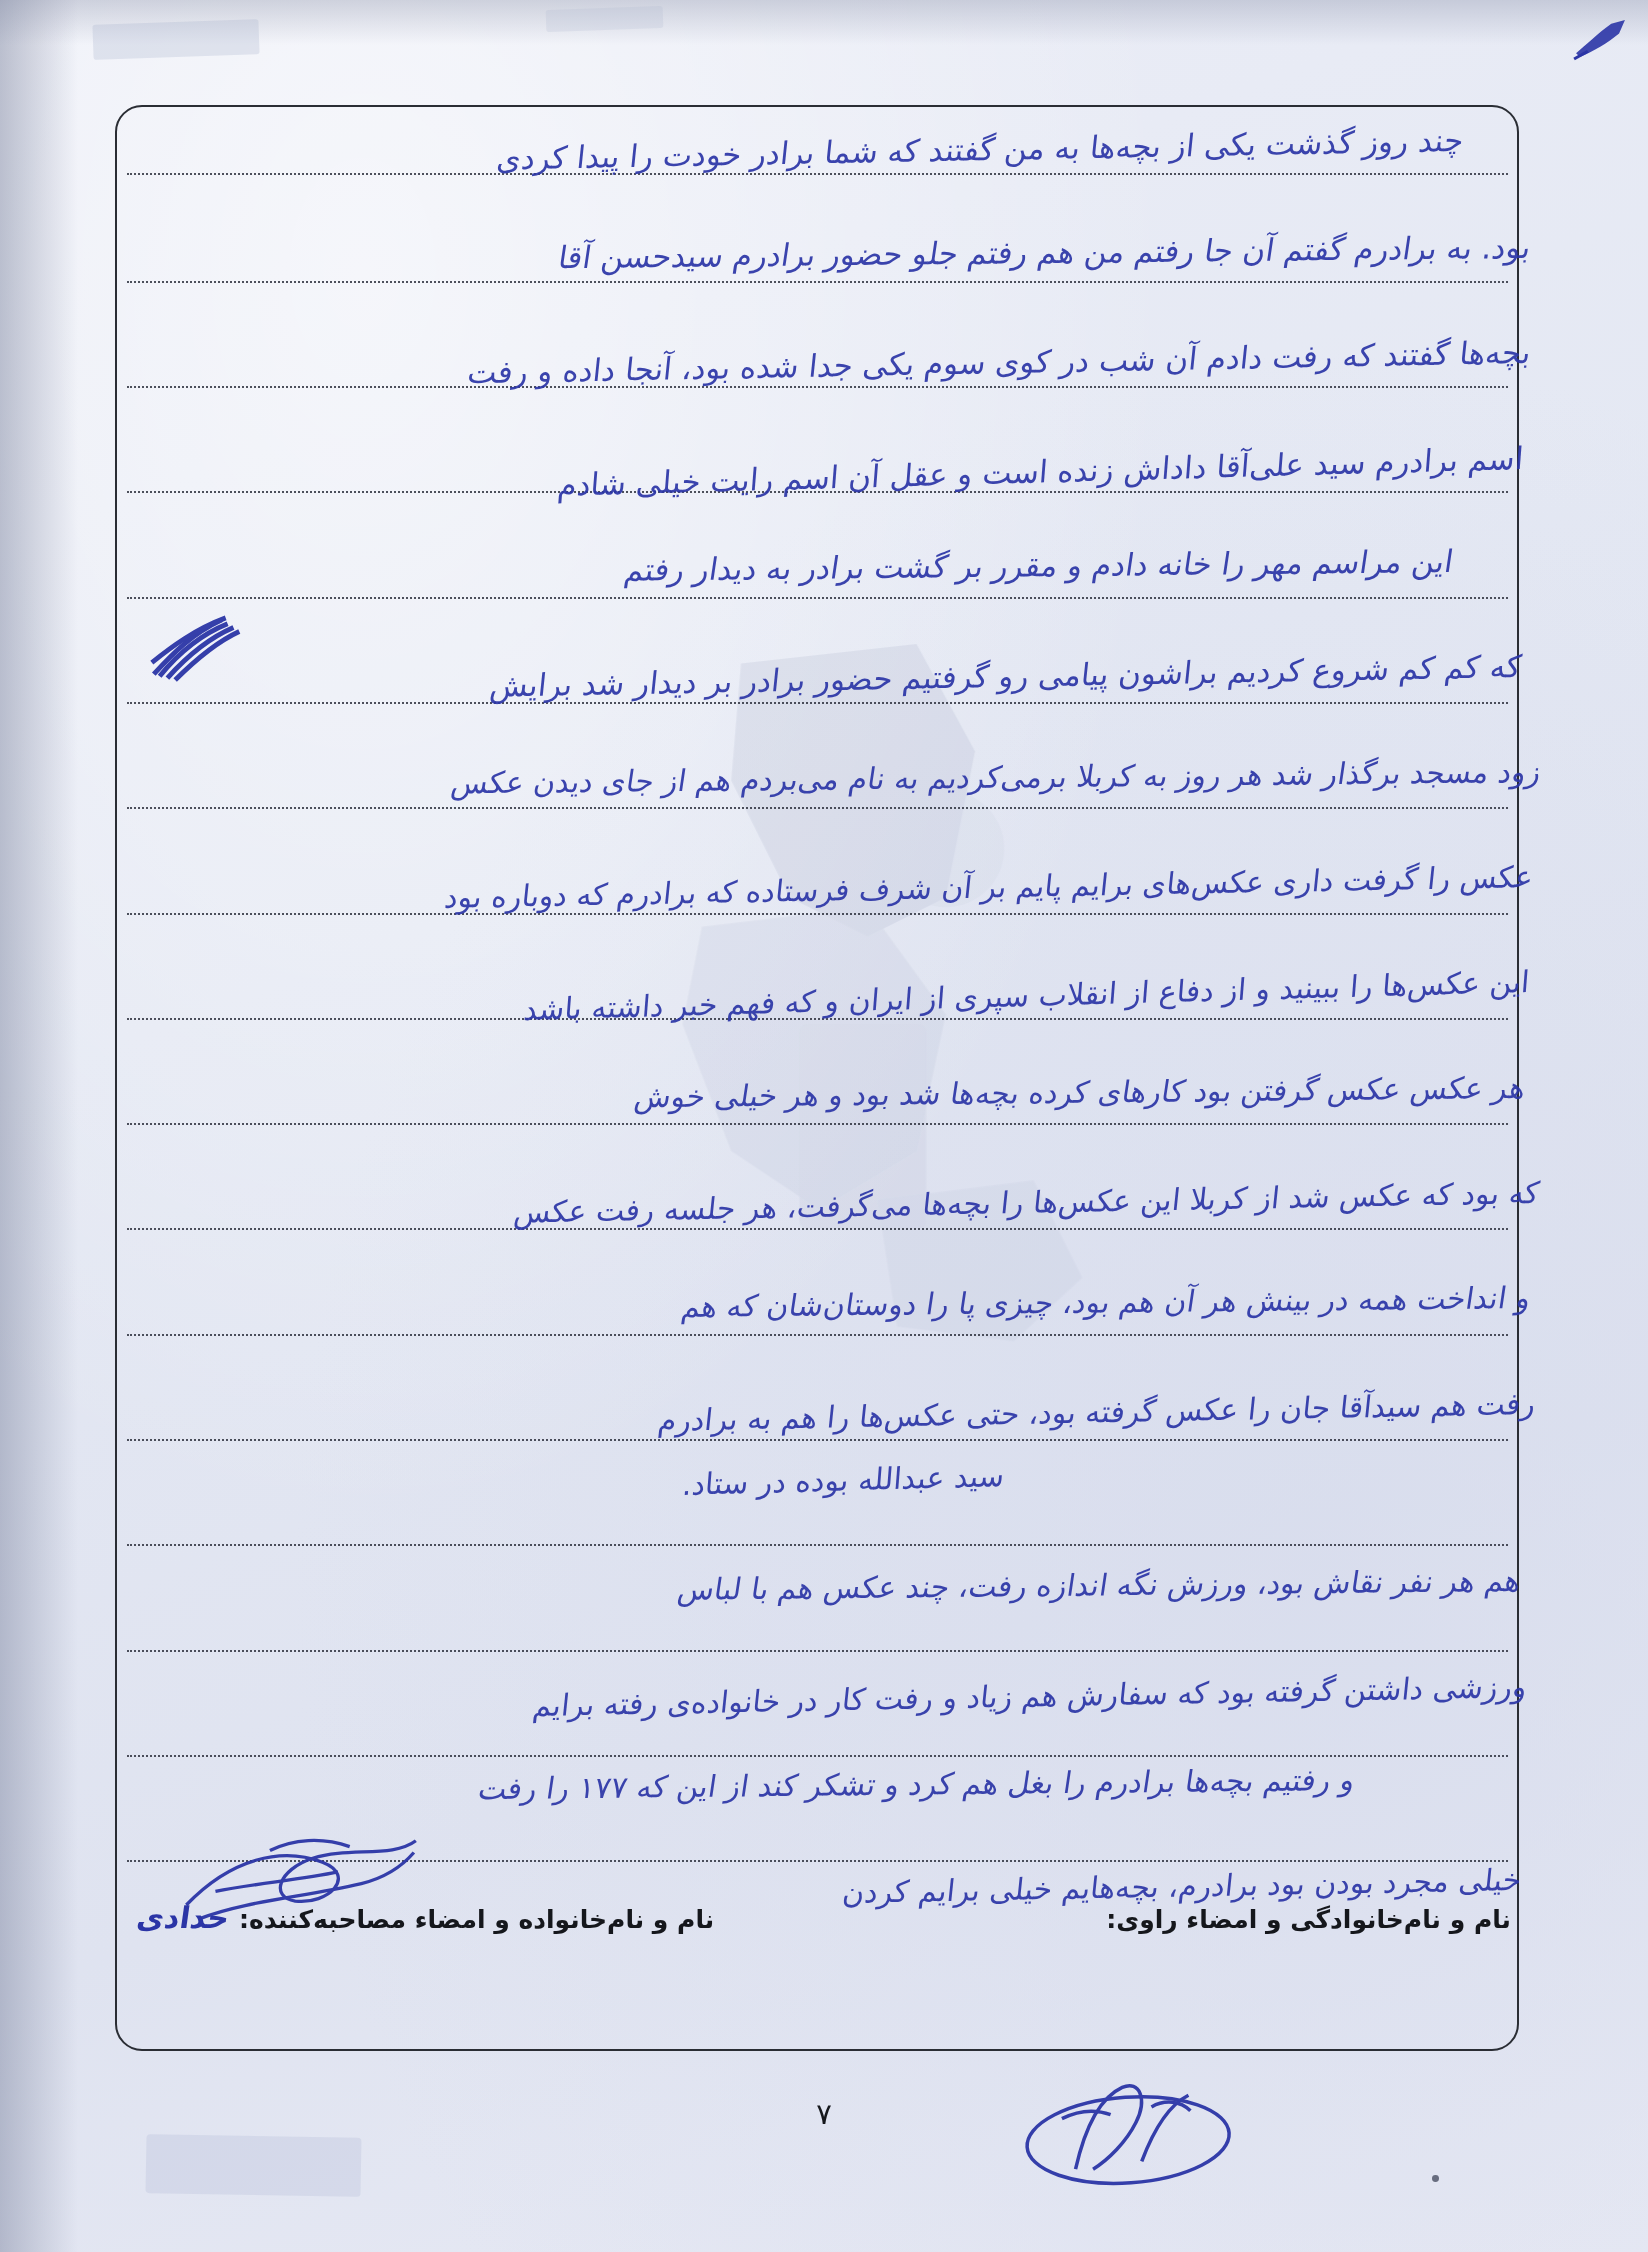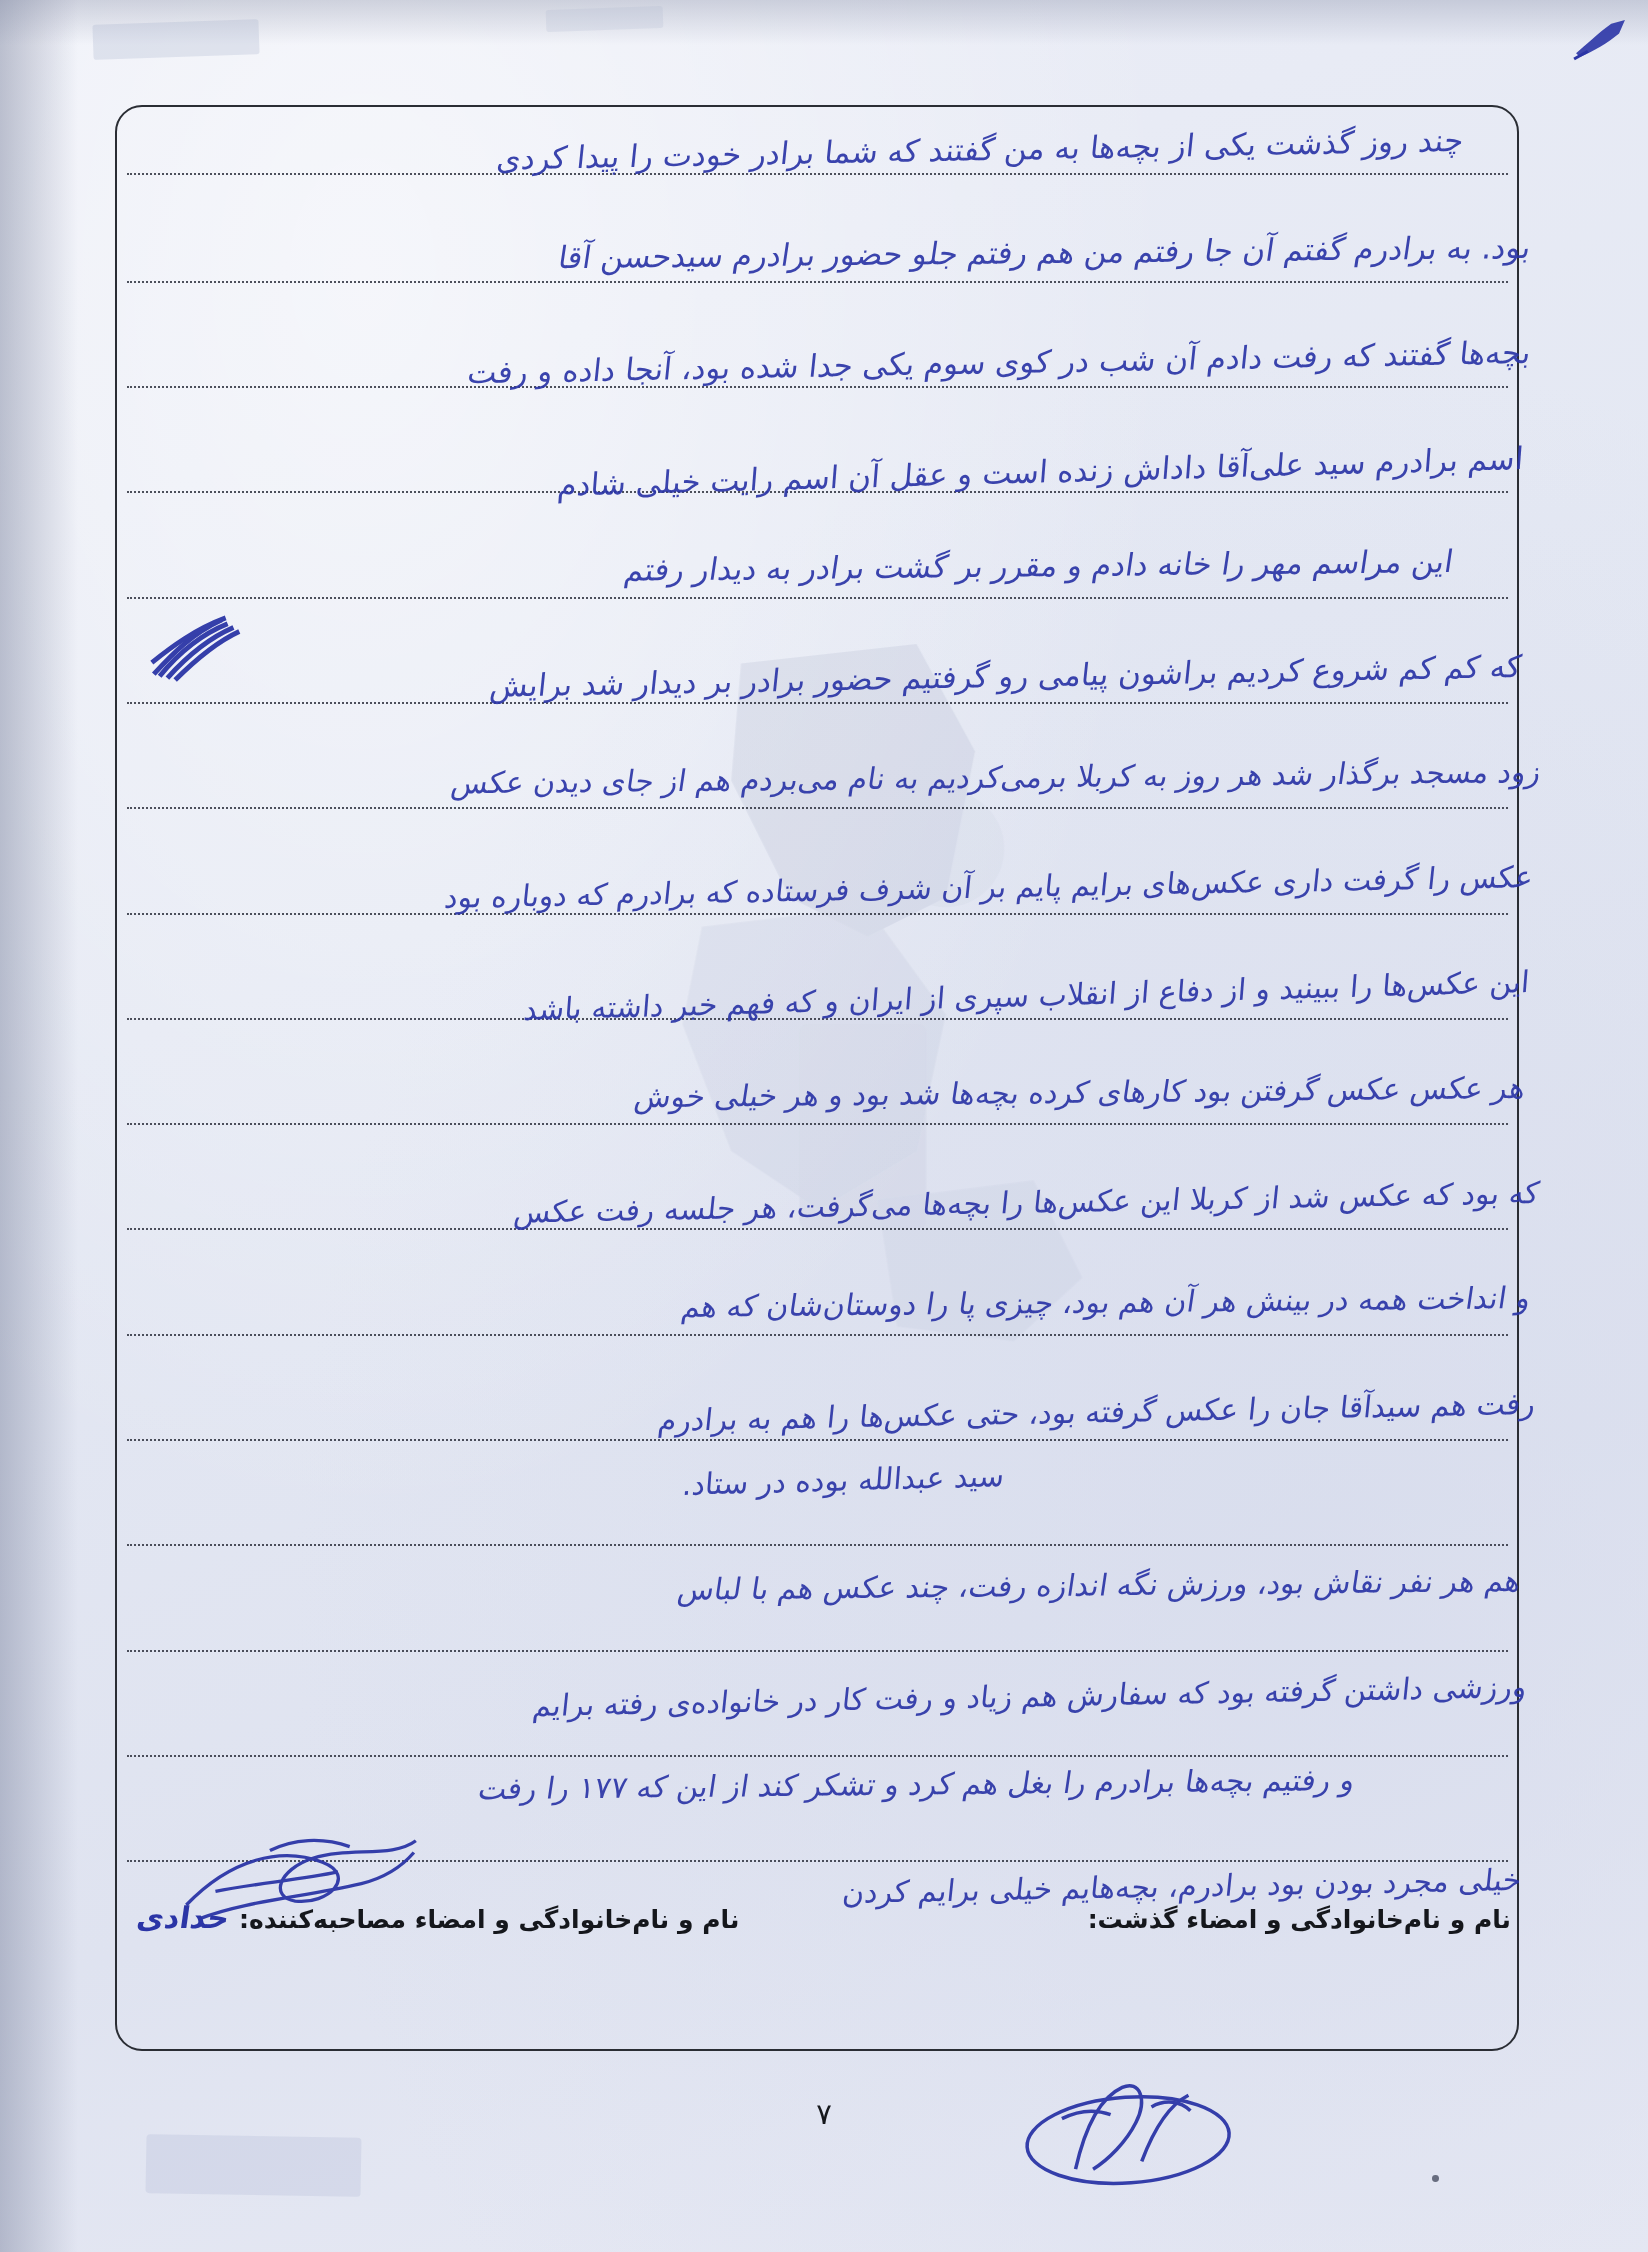--- a/index.html
+++ b/index.html
@@ -259,25 +259,25 @@
     <g stroke="#2b35a6" stroke-width="3.4" fill="none" opacity="0.95">
       <path d="M10,74 C56,26 108,14 150,30 C186,44 156,74 122,70 C96,66 104,38 140,26 C178,14 222,26 246,8"></path>
       <path d="M24,88 C70,70 130,66 190,52 C214,46 232,34 244,20"></path>
       <path d="M96,18 C120,6 150,4 178,14"></path>
       <path d="M40,60 C80,52 128,48 166,40"></path>
     </g>
   </svg>
 
   <div class="footer-labels">
     <div class="footer-field">
-      <span>نام و نام‌خانوادگی و امضاء مصاحبه‌کننده:</span>
+      <span>نام و نام‌خانواده و امضاء مصاحبه‌کننده:</span>
       <span class="footer-value">حدادی</span>
     </div>
     <div class="footer-field">
-      <span>نام و نام‌خانوادگی و امضاء گذشت:</span>
+      <span>نام و نام‌خانوادگی و امضاء راوی:</span>
     </div>
   </div>
 
   <div class="page-number">۷</div>
 
   <svg class="sig-bottom" viewBox="0 0 260 150">
     <g stroke="#2b35a6" stroke-width="3.6" fill="none" opacity="0.95">
       <ellipse cx="126" cy="74" rx="104" ry="44" transform="rotate(-4 126 74)"></ellipse>
       <path d="M72,104 C82,60 98,30 120,20 C138,12 146,32 134,56 C124,76 106,94 90,104"></path>
       <path d="M140,96 C152,64 168,38 188,28"></path>

